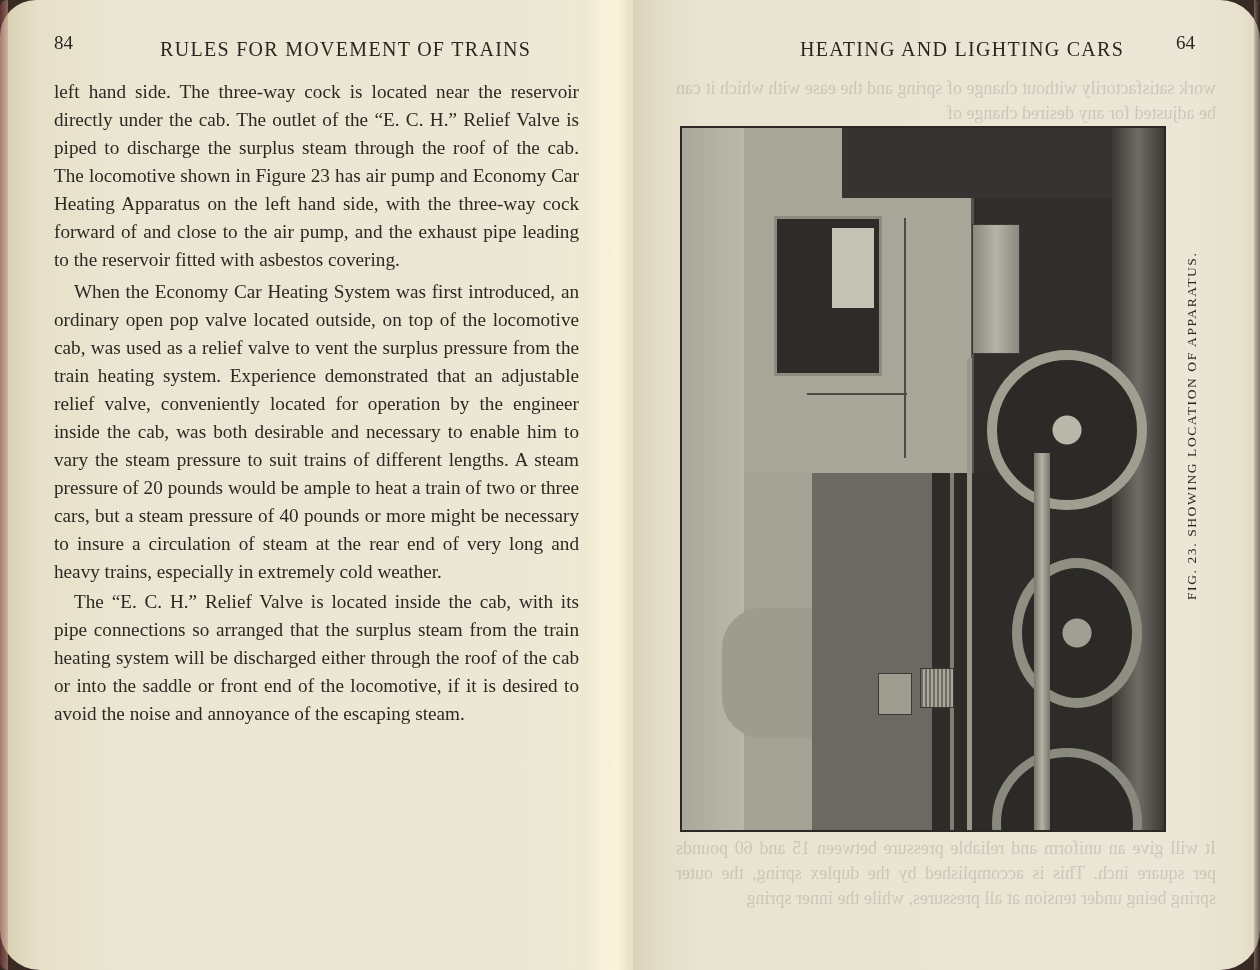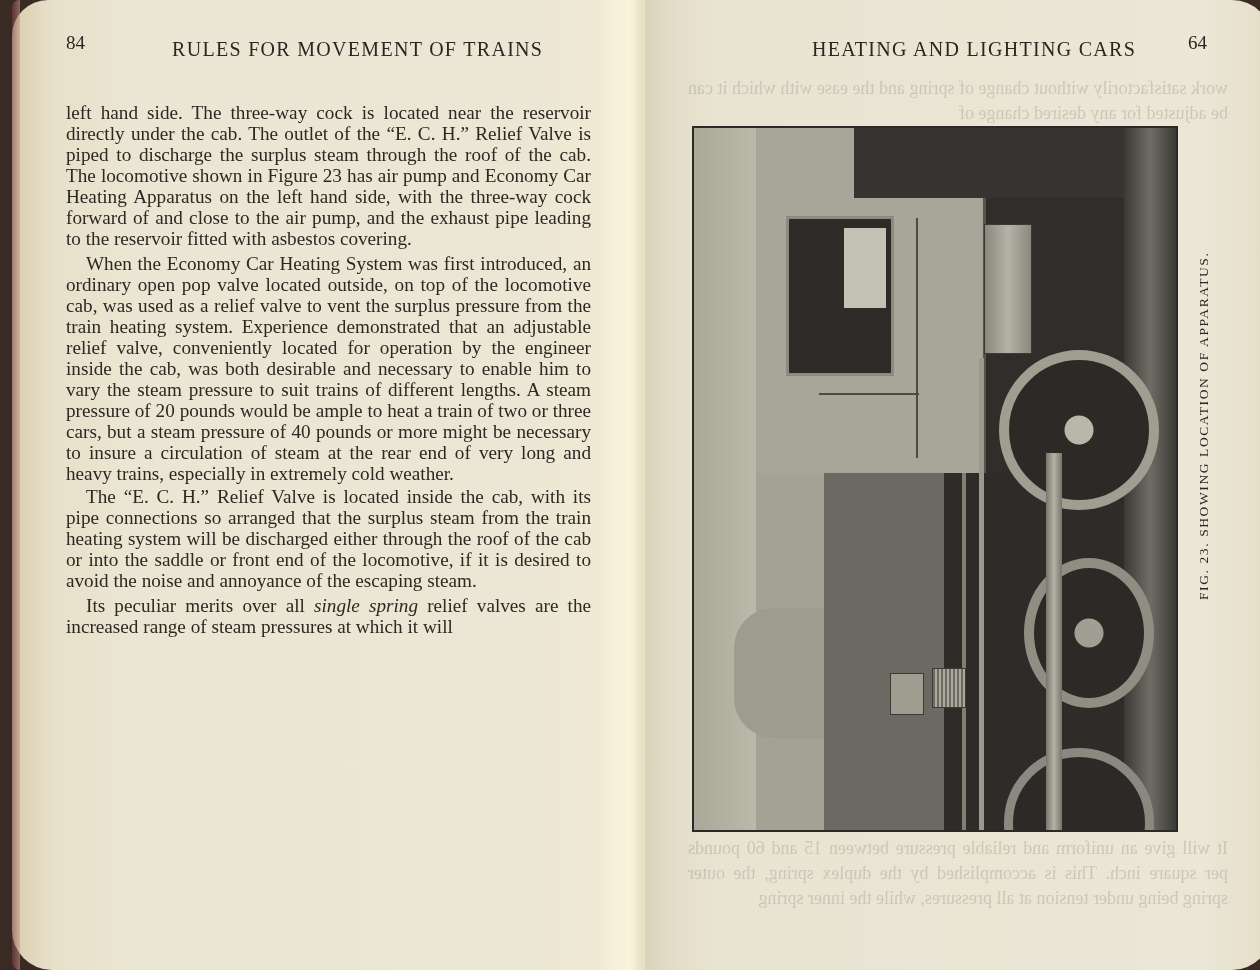--- a/index.html
+++ b/index.html
@@ -1,19 +1,19 @@
 <!DOCTYPE html>
 <html><head>
 <meta charset="utf-8">
 <style>
   * { box-sizing: border-box; margin: 0; padding: 0; }
   html, body { width: 1260px; height: 970px; overflow: hidden; background: #3a2a24; }
   body { position: relative; font-family: "Liberation Serif", "DejaVu Serif", serif; }
 
-  .spread { position: absolute; left: 12px; top: 0; width: 1168px; height: 970px; }
+  .spread { position: absolute; left: 0; top: 0; width: 1168px; height: 970px; }
 
   .page {
     position: absolute; top: 0; height: 970px;
     background: #e9e3cf;
     color: #2a2620;
   }
   .page-left {
     left: 0; width: 633px;
     background: linear-gradient(to right, #d8cdb0 0px, #e7e0c9 40px, #ebe6d3 120px, #ece7d5 520px, #efe9d4 585px, #f6efd9 600px, #fbf4dc 618px, #e8dfc5 630px);
     border-top-left-radius: 36px;
@@ -40,24 +40,23 @@
 
   .running-head {
     position: absolute; top: 38px;
     font-size: 20px; letter-spacing: 1.3px;
     color: #2a2620;
   }
   .page-num { position: absolute; top: 32px; font-size: 19px; color: #2a2620; }
 
   .body-text {
     position: absolute; left: 54px; top: 78px; width: 525px;
-    font-size: 19.2px; line-height: 21px;
+    font-size: 19.2px; line-height: 28px;
     text-align: justify;
     color: #2c2822;
-    margin-top: 24px;
   }
   .body-text p { margin: 0; }
   .body-text p.indent { text-indent: 20px; margin-top: 4px; }
   .body-text p .it { font-style: italic; }
 
   .photo {
     position: absolute; left: 680px; top: 126px; width: 486px; height: 706px;
     border: 2px solid #2b2925;
     background: #8b8a80;
     overflow: hidden;
@@ -87,21 +86,20 @@
 
   <div class="page page-left">
     <div class="edge-left"></div>
     <div class="page-num" style="left:54px;">84</div>
     <div class="running-head" style="left:160px;">RULES FOR MOVEMENT OF TRAINS</div>
 
     <div class="body-text">
       <p>left hand side.  The three-way cock is located near the reservoir directly under the cab.  The outlet of the “E. C. H.” Relief Valve is piped to discharge the surplus steam through the roof of the cab.  The locomotive shown in Figure 23 has air pump and Economy Car Heating Apparatus on the left hand side, with the three-way cock forward of and close to the air pump, and the exhaust pipe leading to the reservoir fitted with asbestos covering.</p>
       <p class="indent">When the Economy Car Heating System was first introduced, an ordinary open pop valve located outside, on top of the locomotive cab, was used as a relief valve to vent the surplus pressure from the train heating system.  Experience demonstrated that an adjustable relief valve, conveniently located for operation by the engineer inside the cab, was both desirable and necessary to enable him to vary the steam pressure to suit trains of different lengths.  A steam pressure of 20 pounds would be ample to heat a train of two or three cars, but a steam pressure of 40 pounds or more might be necessary to insure a circulation of steam at the rear end of very long and heavy trains, especially in extremely cold weather.</p>
       <p class="indent" style="margin-top:2px;">The “E. C. H.” Relief Valve is located inside the cab, with its pipe connections so arranged that the surplus steam from the train heating system will be discharged either through the roof of the cab or into the saddle or front end of the locomotive, if it is desired to avoid the noise and annoyance of the escaping steam.</p>
-      <p class="indent"><span>Its peculiar merits over all </span><span class="it">single spring</span><span> relief valves are the increased range of steam pressures at which it will</span></p>
     </div>
   </div>
 
   <div class="page page-right">
     <div class="edge-right"></div>
   </div>
 
   <div class="running-head" style="left:800px;">HEATING AND LIGHTING CARS</div>
   <div class="page-num" style="left:1176px;">64</div>
 

